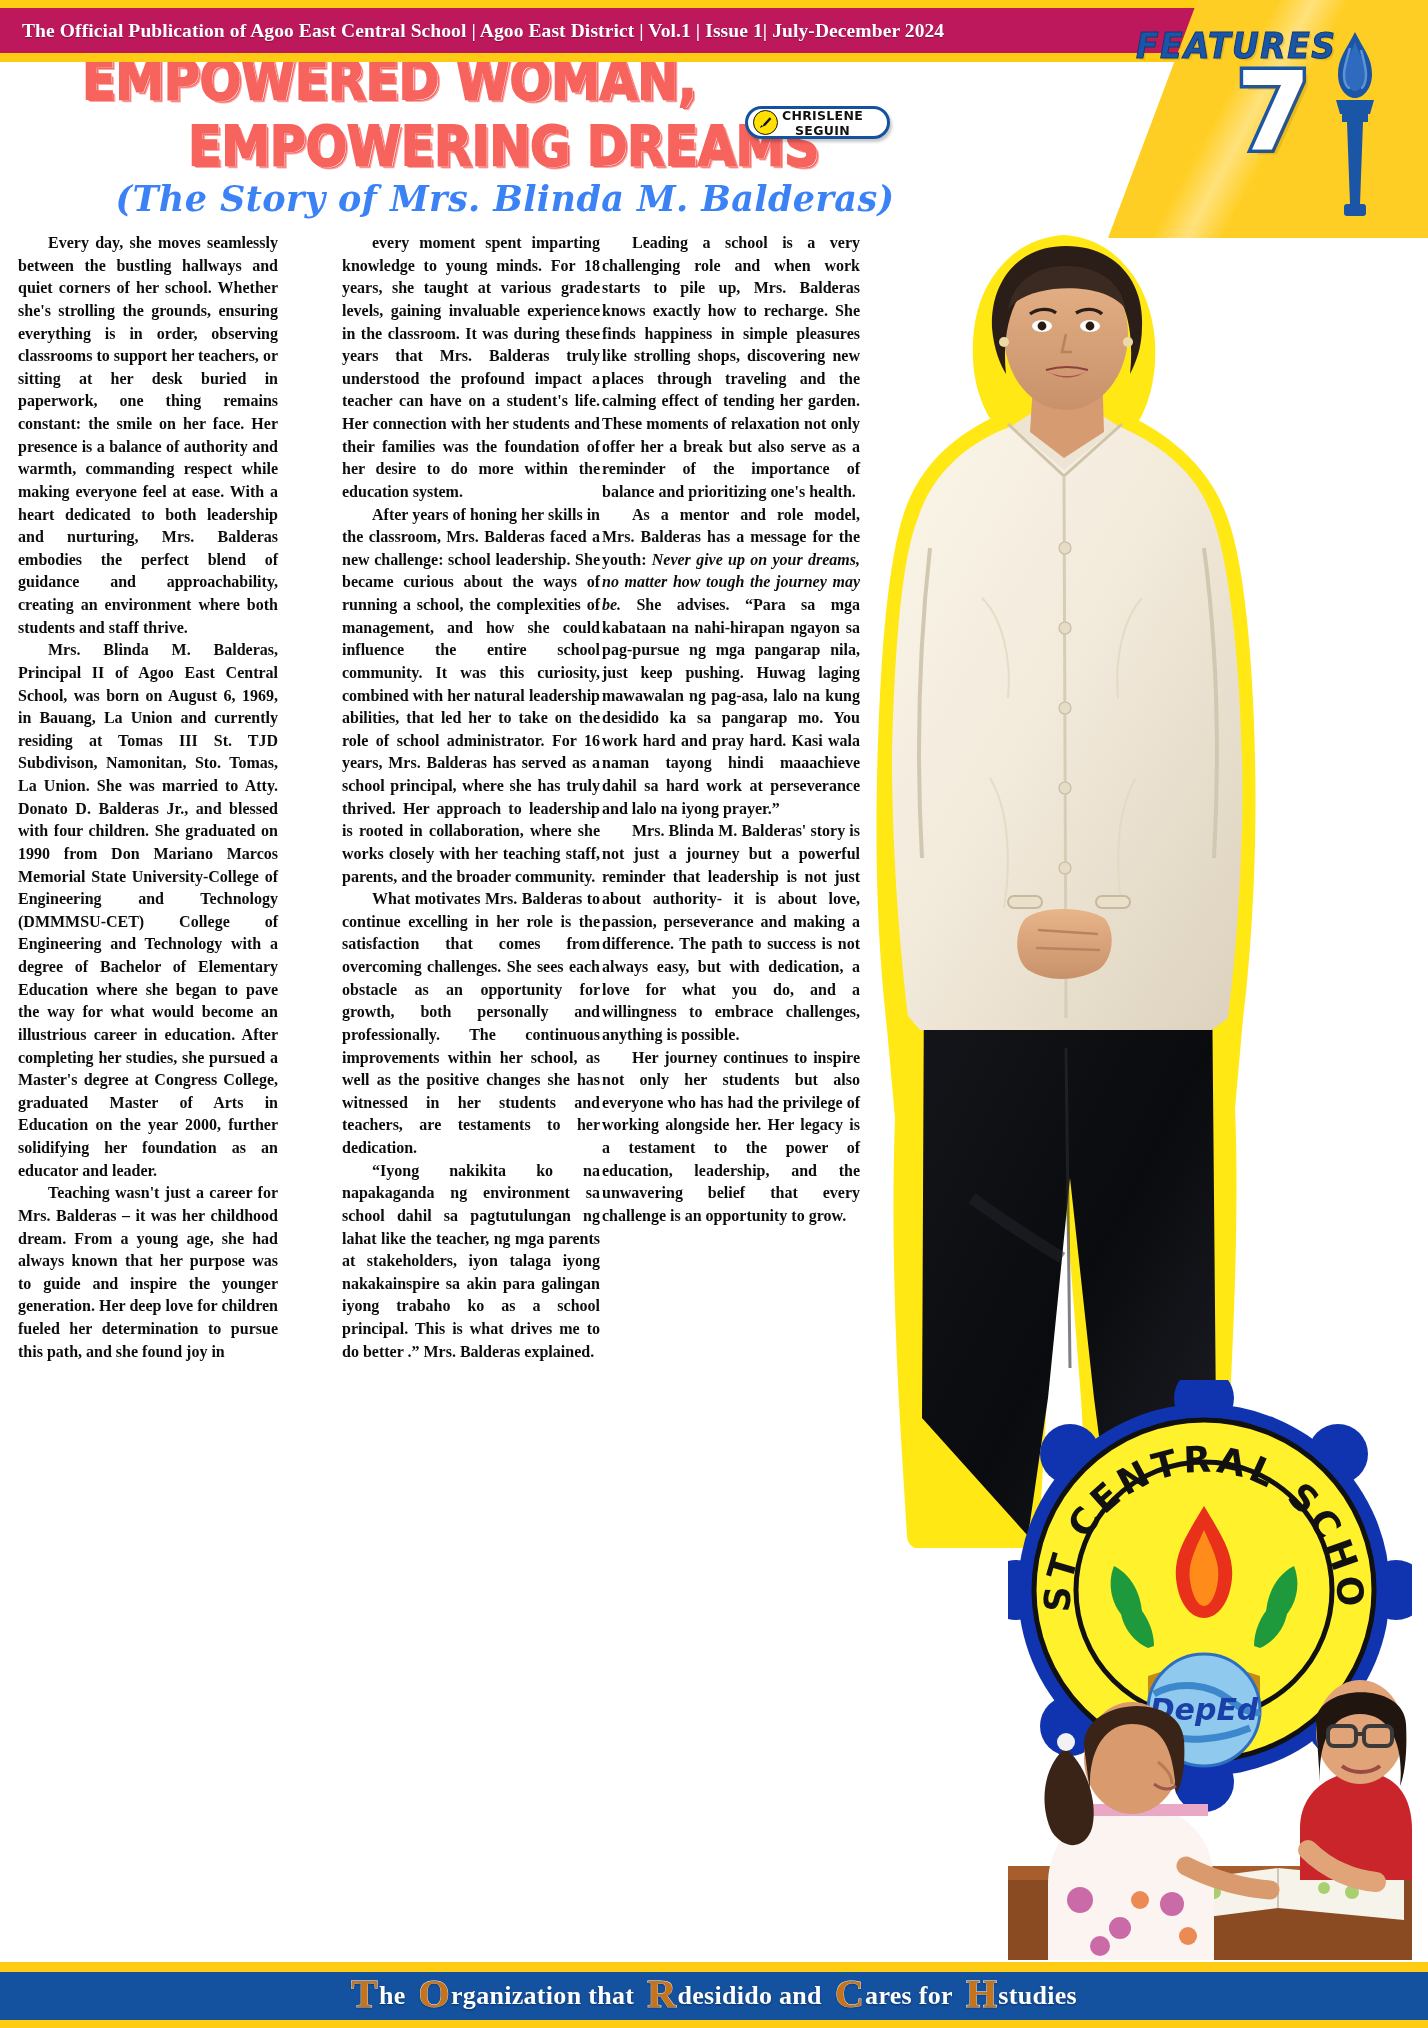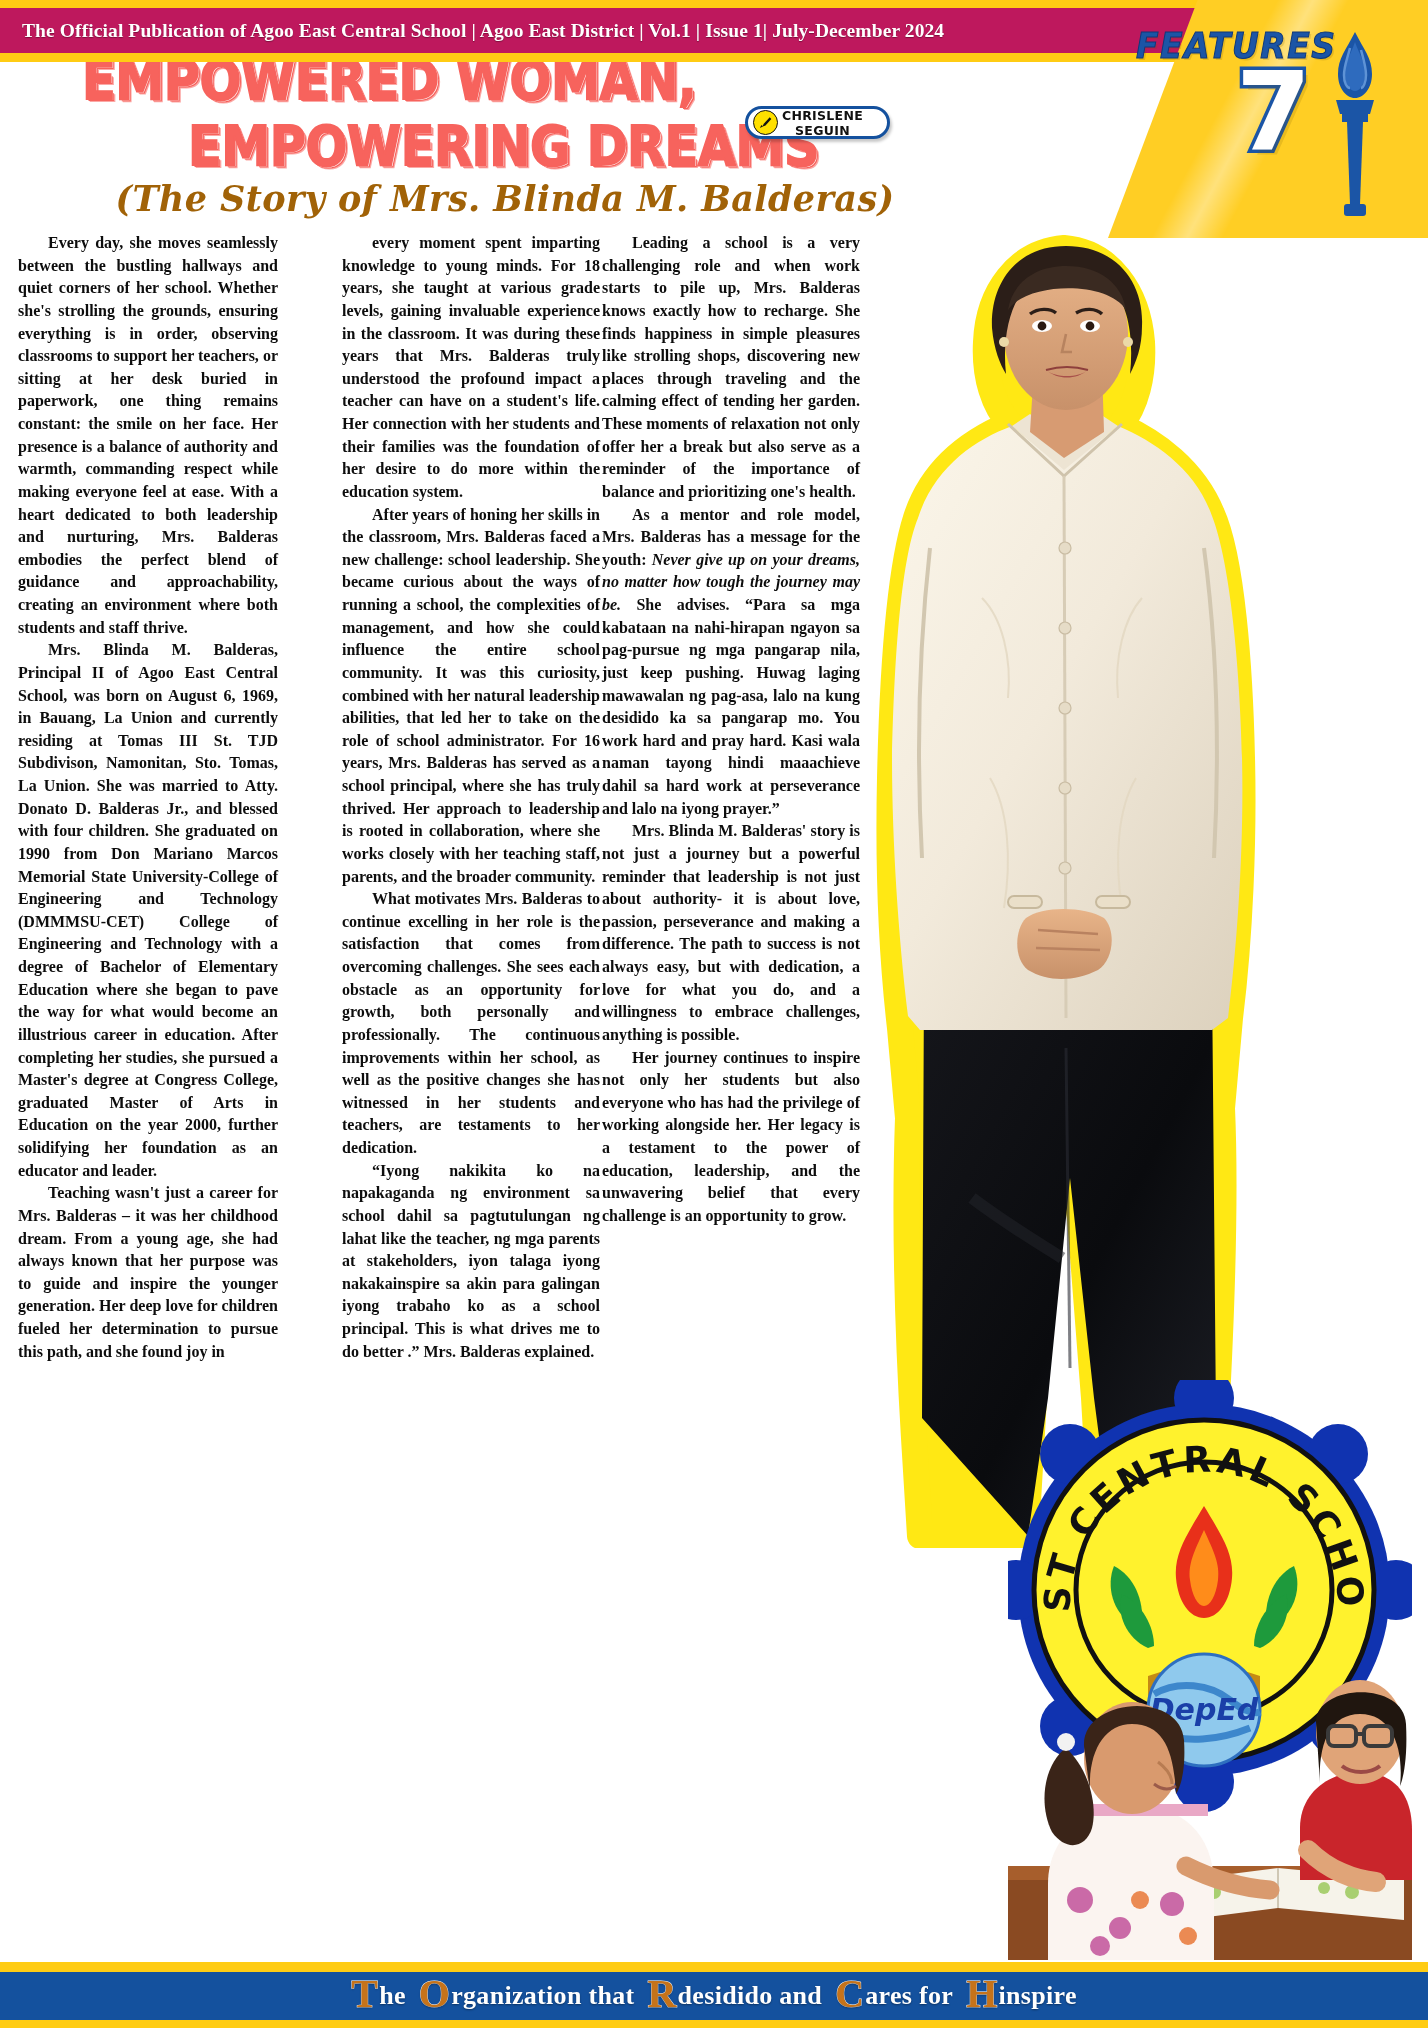--- a/index.html
+++ b/index.html
@@ -177,21 +177,21 @@
   .subtitle {
     position: absolute;
     top: 178px;
     left: 0;
     width: 1010px;
     text-align: center;
     font-family: "DejaVu Serif", serif;
     font-style: italic;
     font-weight: bold;
     font-size: 35px;
-    color: #a16207;
+    color: #3b82f6;
     letter-spacing: .4px;
     z-index: 4;
     white-space: nowrap;
   }
 
   
   .columns {
     position: absolute;
     top: 232px;
     left: 18px;
@@ -562,17 +562,17 @@
           <path d="M150 382 C158 388 164 396 164 404" stroke="#B87C52" stroke-width="3" fill="none"></path>
           <path d="M146 404 C154 410 162 410 168 406" stroke="#9B5B4A" stroke-width="3" fill="none"></path>
           <path d="M178 486 C206 500 236 508 262 510" stroke="#D99A6E" stroke-width="19" fill="none" stroke-linecap="round"></path>
         </g>
       </g>
     </svg>
   </div>
 
   <div class="footer">
     <div class="footer-bar">
-      <div class="footer-text" id="footer-text"><span class="cap">T</span><span>he</span><span class="sp"></span><span class="cap">O</span><span>rganization that</span><span class="sp"></span><span class="cap">R</span><span>desidido and</span><span class="sp"></span><span class="cap">C</span><span>ares for</span><span class="sp"></span><span class="cap">H</span><span>inspire</span></div>
+      <div class="footer-text" id="footer-text"><span class="cap">T</span><span>he</span><span class="sp"></span><span class="cap">O</span><span>rganization that</span><span class="sp"></span><span class="cap">R</span><span>desidido and</span><span class="sp"></span><span class="cap">C</span><span>ares for</span><span class="sp"></span><span class="cap">H</span><span>studies</span></div>
     </div>
   </div>
 
 </div>
 
 </body></html>

